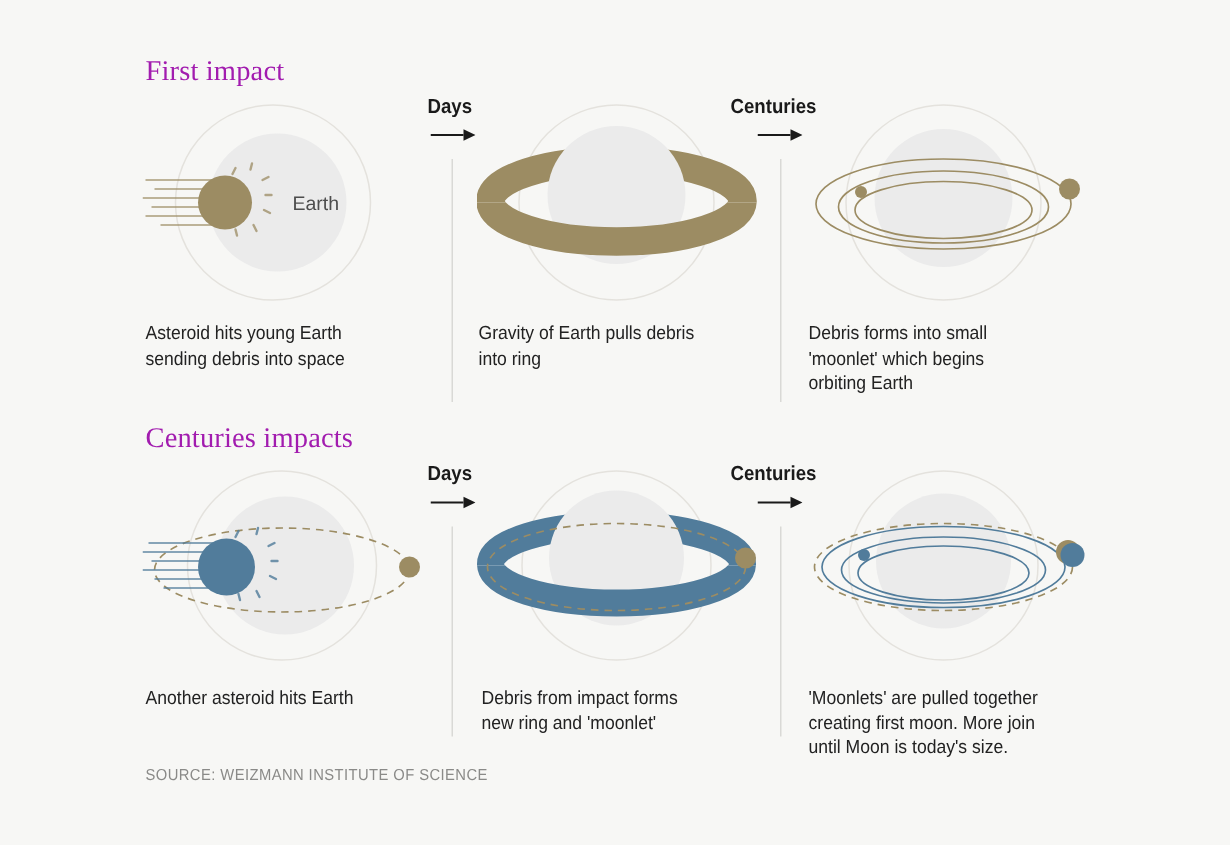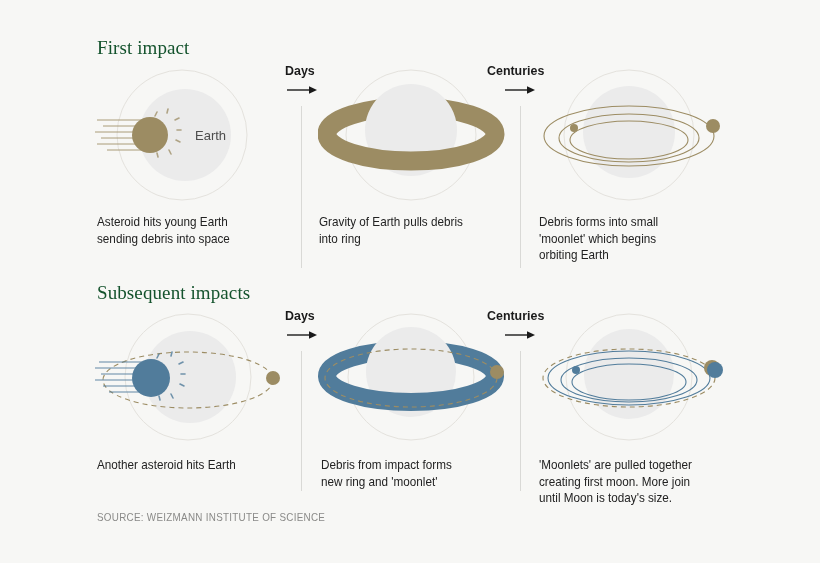--- a/index.html
+++ b/index.html
@@ -9,21 +9,21 @@
     font-family:"Liberation Sans", sans-serif;
     overflow:hidden;
     position:relative;
   }
   .canvas{position:absolute;left:0;top:0;width:820px;height:563px;}
 
   .row-title{
     position:absolute;
     font-family:"Liberation Serif", serif;
     font-size:19px;
-    color:#14532d;
+    color:#a21caf;
     letter-spacing:.1px;
     white-space:nowrap;
   }
   #title-first{left:97px;top:37px;}
   #title-subsequent{left:97px;top:282px;}
 
   .step-label{
     position:absolute;
     font-size:13.5px;
     font-weight:bold;
@@ -63,21 +63,21 @@
     transform-origin:left top;
     white-space:nowrap;
   }
   svg{display:block;}
 </style>
 </head>
 <body>
 
 <div class="row-title" id="title-first">First impact</div>
 
-<div class="row-title" style="left:97px;top:282px" id="title-subsequent">Subsequent impacts</div>
+<div class="row-title" style="left:97px;top:282px" id="title-subsequent">Centuries impacts</div>
 
 <div class="step-label" style="left:285px;top:63px">Days</div>
 <div class="arrow" style="left:287px;top:84px">
   <svg width="30" height="12" viewBox="0 0 30 12">
     <line x1="0" y1="6" x2="22" y2="6" stroke="#1a1a1a" stroke-width="1.4"></line>
     <polygon points="22,2.2 30,6 22,9.8" fill="#1a1a1a"></polygon>
   </svg>
 </div>
 
 <div class="step-label" style="left:487px;top:63px">Centuries</div>

